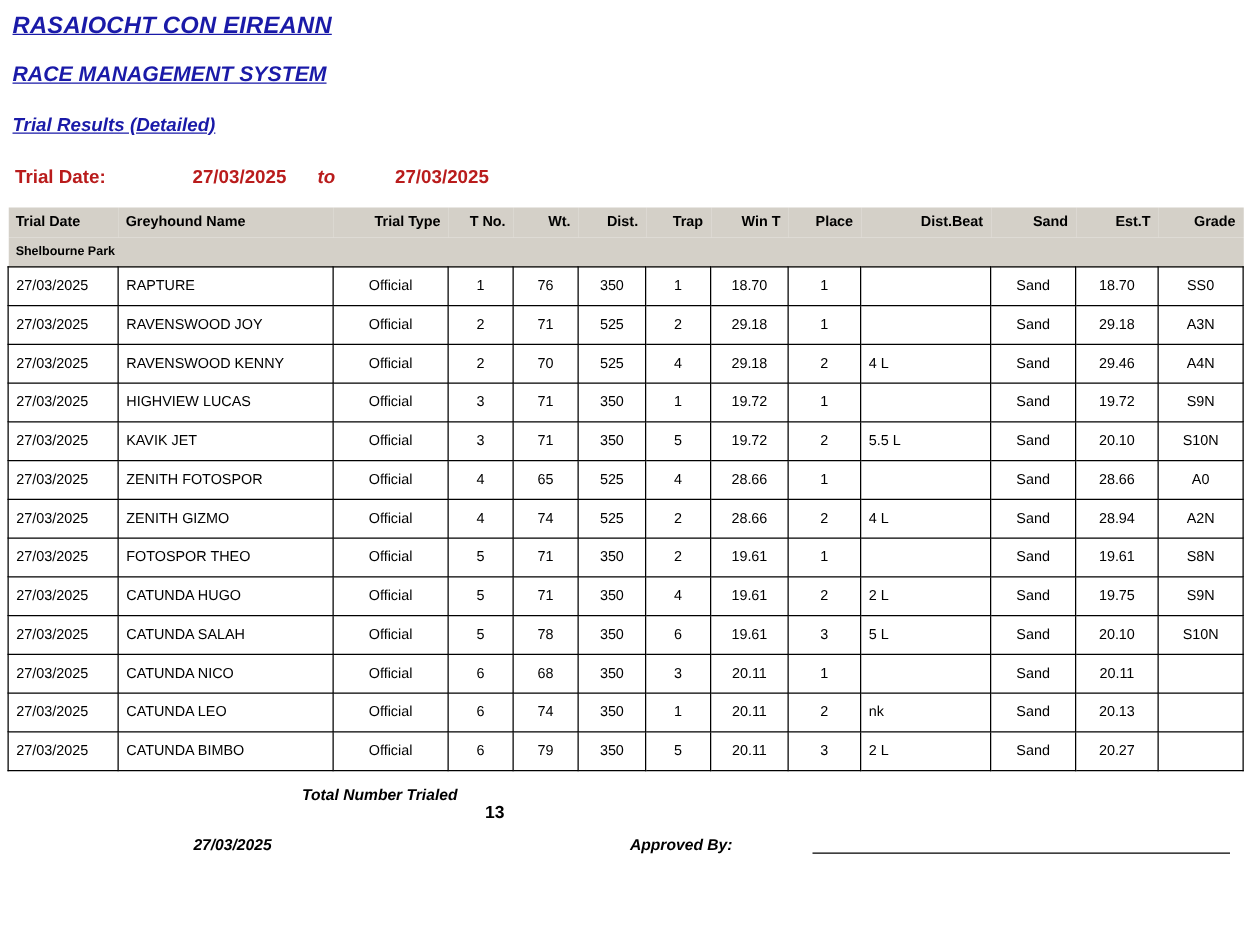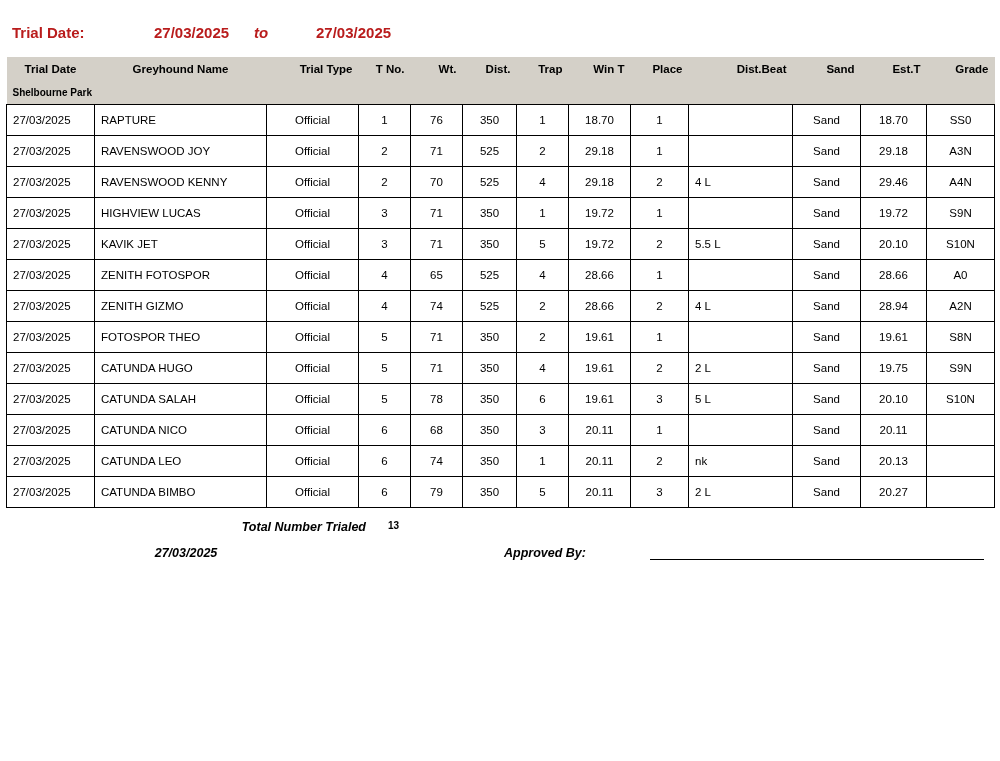--- a/index.html
+++ b/index.html
@@ -66,21 +66,21 @@
   table.results {
     border-collapse: collapse;
     width: 988px;
     margin-top: 16px;
     table-layout: fixed;
   }
   table.results th {
     background: #d4d0c8;
     font-size: 11.5px;
     font-weight: bold;
-    text-align: center;
+    text-align: left;
     padding: 6px 6px;
     border: none;
     white-space: nowrap;
   }
   table.results th.c { text-align: right; }
   .venue-row td {
     background: #d4d0c8;
     font-size: 10px;
     font-weight: bold;
     padding: 6px 6px;
@@ -109,21 +109,22 @@
     font-style: italic;
   }
   .footer-line1 .tnt {
     width: 360px;
     text-align: right;
     padding-right: 22px;
   }
   .footer-line1 .tntval {
     font-style: normal;
     font-weight: bold;
-    font-size: 10px;
+    font-size: 14px;
+    margin-top: 12px;
   }
   .footer-line2 {
     display: flex;
     align-items: flex-end;
     font-size: 12.5px;
     font-weight: bold;
     font-style: italic;
     margin-top: 12px;
   }
   .footer-line2 .fdate {
@@ -140,20 +141,25 @@
     height: 12px;
     margin-left: 16px;
     margin-right: 10px;
   }
 </style>
 </head>
 <body>
 
 <div class="page">
 
+  <div class="title-block">
+    <div class="title1">RASAIOCHT CON EIREANN</div>
+    <div class="title2">RACE MANAGEMENT SYSTEM</div>
+    <div class="title3">Trial Results (Detailed)</div>
+  </div>
 
   <div class="daterow">
     <span class="lbl">Trial Date:</span>
     <span class="d1">27/03/2025</span>
     <span class="to">to</span>
     <span class="d2">27/03/2025</span>
   </div>
 
   <table class="results">
     <colgroup>

